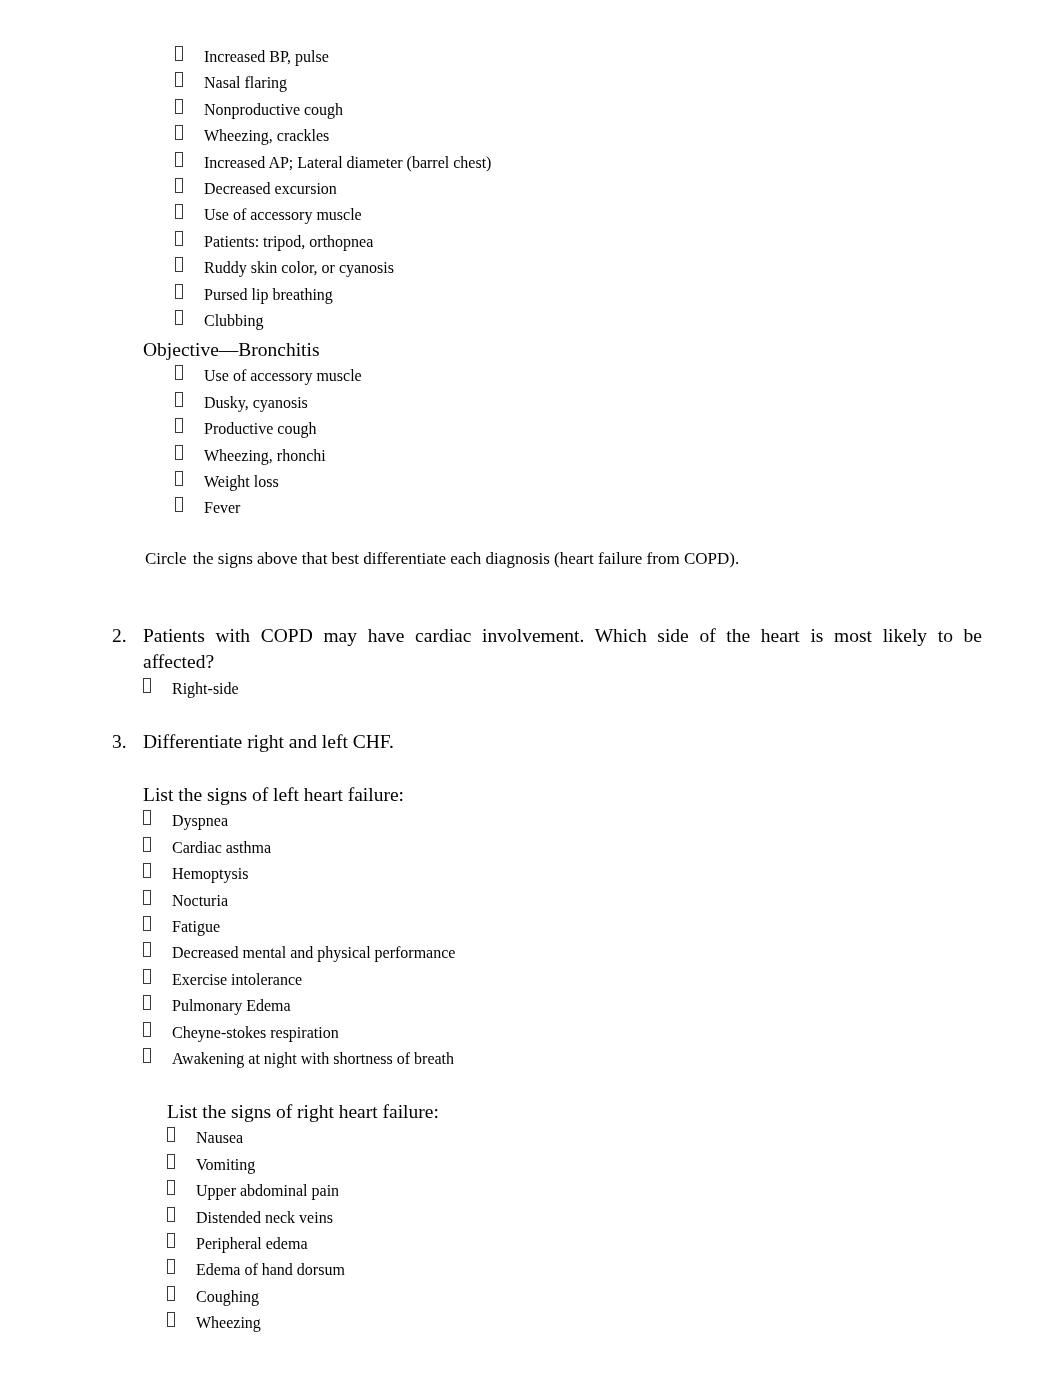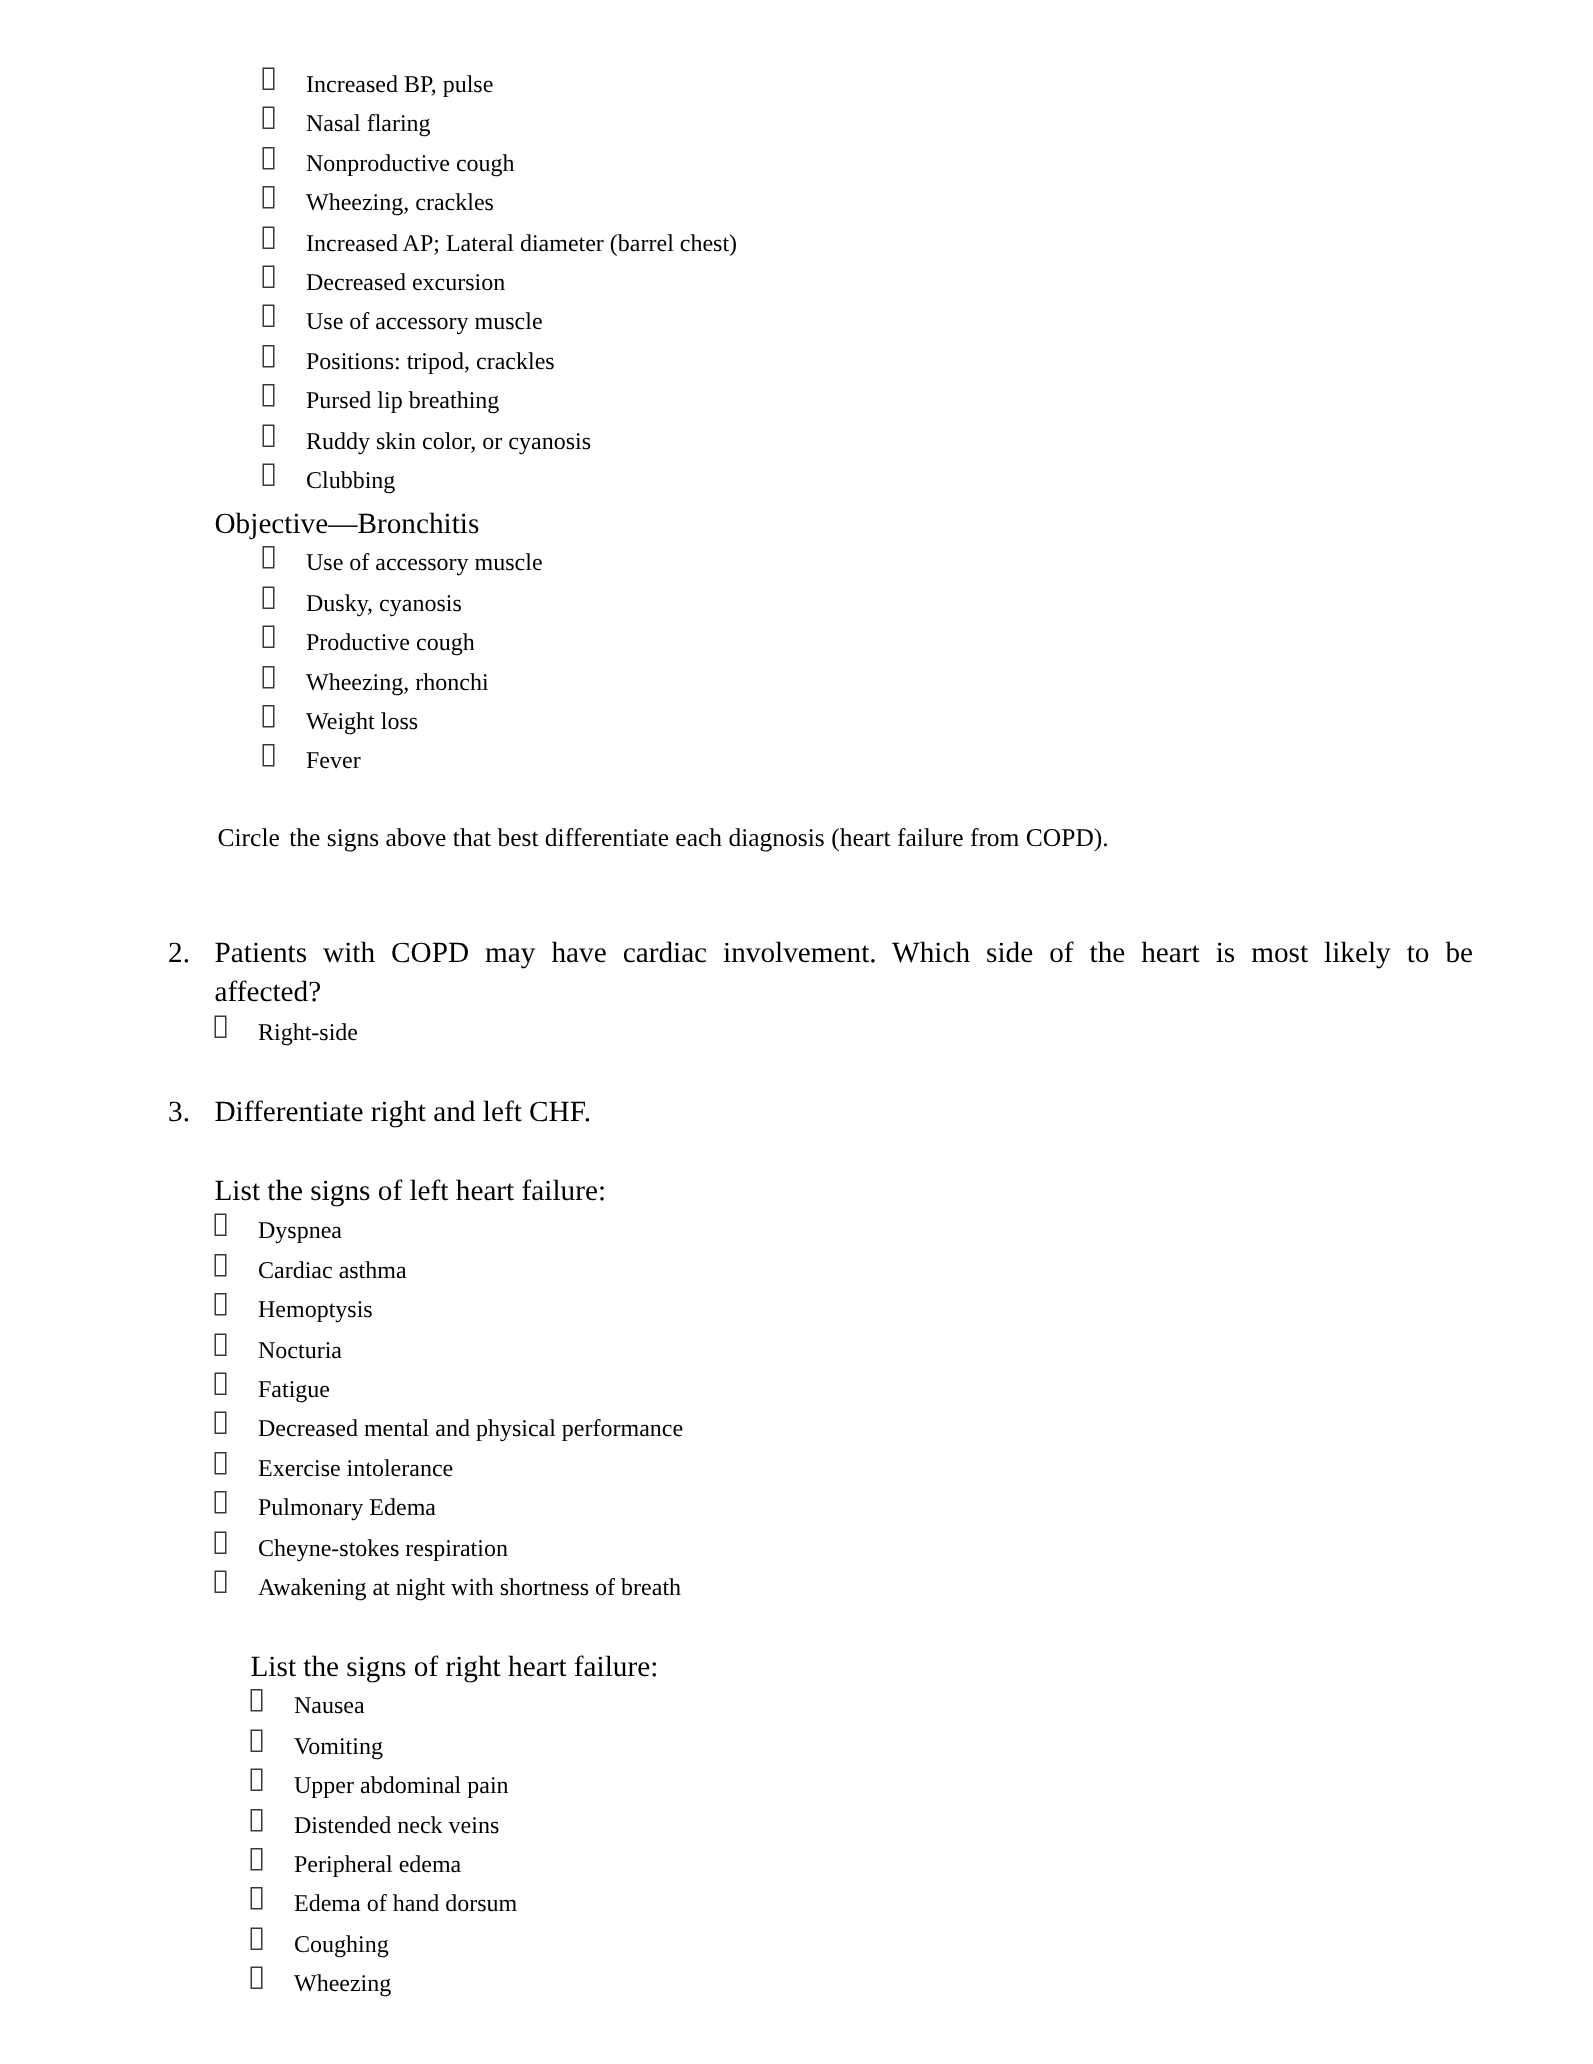--- a/index.html
+++ b/index.html
@@ -155,31 +155,31 @@
         <span class="bitem-label">Decreased excursion</span>
       </li>
       <li class="blist-item indent-a">
         <span class="bullet"></span>
         <span class="bullet-gap"></span>
         <span class="bitem-label">Use of accessory muscle</span>
       </li>
       <li class="blist-item indent-a">
         <span class="bullet"></span>
         <span class="bullet-gap"></span>
-        <span class="bitem-label">Positions: tripod, crackles</span>
+        <span class="bitem-label">Patients: tripod, orthopnea</span>
+      </li>
+      <li class="blist-item indent-a">
+        <span class="bullet"></span>
+        <span class="bullet-gap"></span>
+        <span class="bitem-label">Ruddy skin color, or cyanosis</span>
       </li>
       <li class="blist-item indent-a">
         <span class="bullet"></span>
         <span class="bullet-gap"></span>
         <span class="bitem-label">Pursed lip breathing</span>
-      </li>
-      <li class="blist-item indent-a">
-        <span class="bullet"></span>
-        <span class="bullet-gap"></span>
-        <span class="bitem-label">Ruddy skin color, or cyanosis</span>
       </li>
       <li class="blist-item indent-a">
         <span class="bullet"></span>
         <span class="bullet-gap"></span>
         <span class="bitem-label">Clubbing</span>
       </li>
     </ul>
   </div>
 
   <div class="blk" style="left:0; top:337px;">

